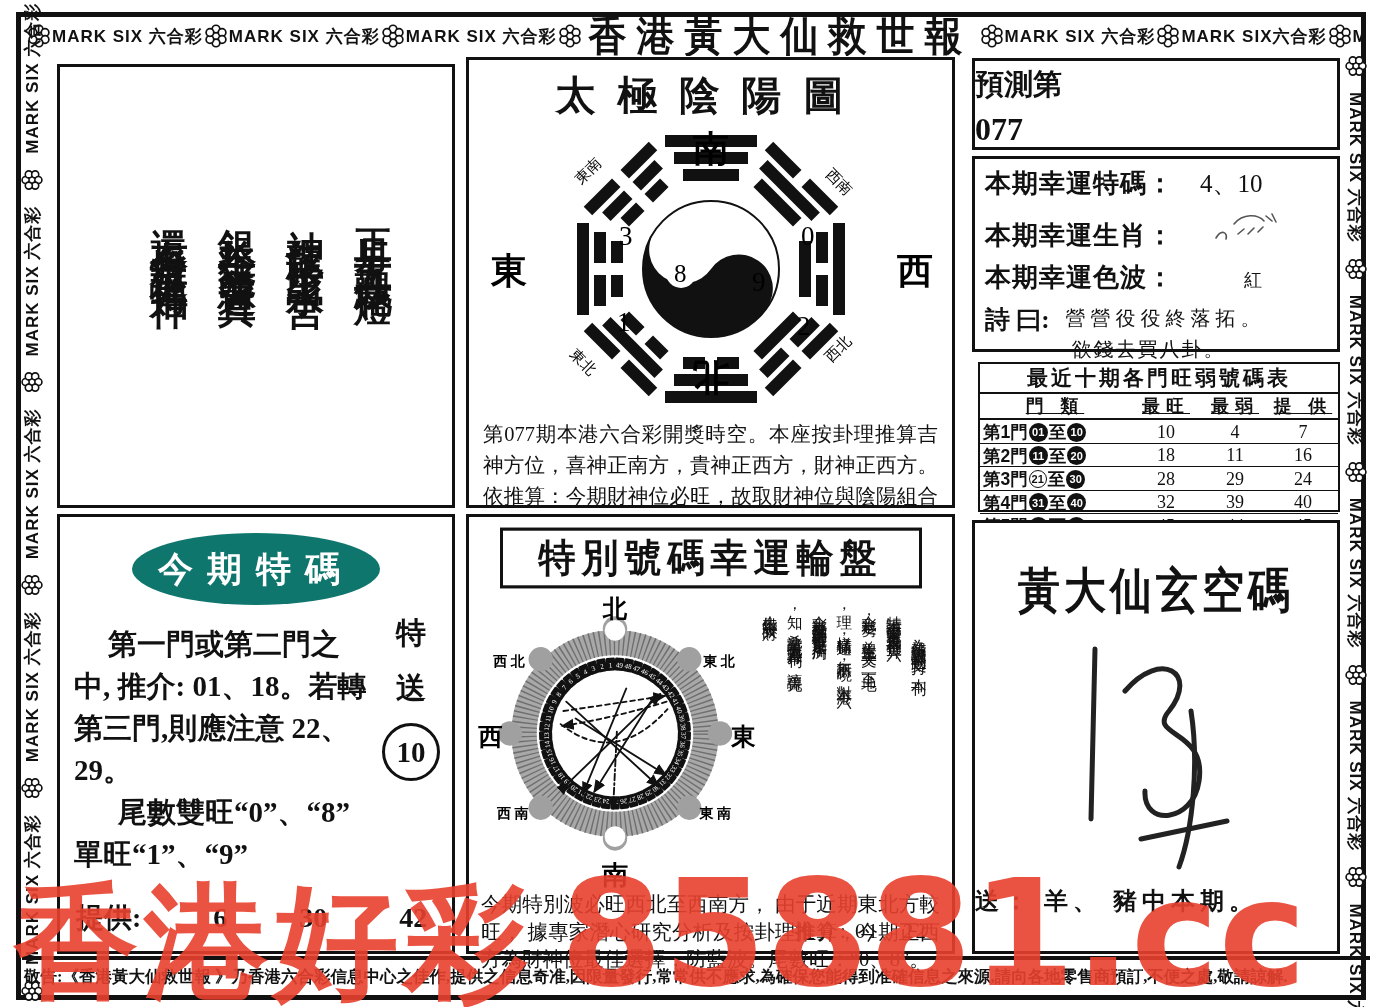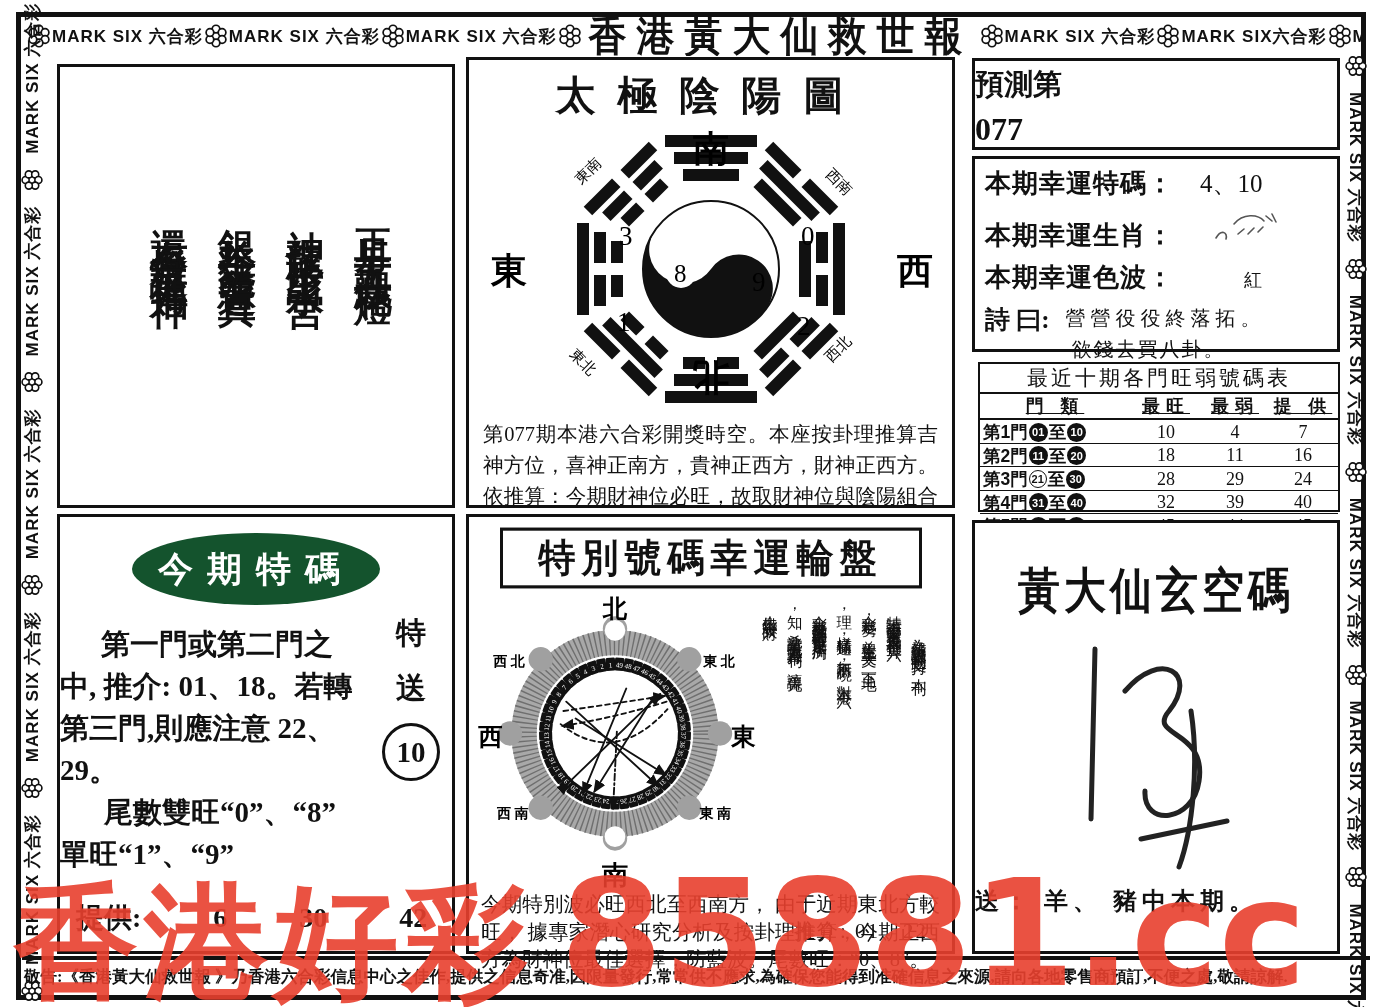--- a/index.html
+++ b/index.html
@@ -51,38 +51,38 @@
   #lucky{left:972px;top:156px;width:368px;height:196px;}
   .lucky-row{display:flex;align-items:baseline;margin:7px 0 0 10px;}
   .lucky-label{font-size:26px;font-weight:800;letter-spacing:1px;}
   .lucky-val{font-size:25px;margin-left:26px;}
   .lucky-val.small{font-size:18px;margin-left:70px;}
   .poem-quote{display:flex;margin:8px 0 0 10px;}
   .pq-label{font-size:25px;font-weight:800;}
   .pq-lines{margin-left:16px;font-size:20px;letter-spacing:5px;line-height:1.55;}
   .pq-lines div:last-child{letter-spacing:2px;margin-left:6px;}
   #tablep{left:978px;top:362px;width:362px;height:150px;border-width:2px;}
-  .tbl-title{text-align:center;font-weight:400;font-size:21px;letter-spacing:3px;border-bottom:2px solid #111;
+  .tbl-title{text-align:center;font-weight:700;font-size:21px;letter-spacing:3px;border-bottom:2px solid #111;
              font-family:"Liberation Sans",sans-serif;}
   .tbl-head{display:grid;grid-template-columns:150px 72px 66px 1fr;font-weight:800;font-size:18px;
             letter-spacing:6px;border-bottom:2px solid #111;text-align:center;text-decoration:underline;}
   .tbl-row{display:grid;grid-template-columns:150px 72px 66px 1fr;border-bottom:1px solid #111;
            align-items:center;height:22.5px;}
   .tbl-row:last-child{border-bottom:none;}
   .gate{display:flex;align-items:center;font-weight:800;font-size:17.5px;padding-left:3px;
         font-family:"Liberation Sans",sans-serif;}
   .circ{display:inline-flex;width:19px;height:19px;border-radius:50%;background:#111;color:#fff;
         font-size:11px;align-items:center;justify-content:center;margin:0 1px;font-family:"Liberation Sans",sans-serif;}
   .circ.open{background:#fff;color:#111;border:1.5px solid #111;width:16px;height:16px;}
   .cell{text-align:center;font-size:18px;}
   
   #special{left:57px;top:514px;width:398px;height:440px;}
-  .ellipse{width:248px;height:72px;background:#14532d;border-radius:50%;margin:16px auto 0;display:flex;
+  .ellipse{width:248px;height:72px;background:#0f766e;border-radius:50%;margin:16px auto 0;display:flex;
            align-items:center;justify-content:center;color:#fff;font-size:35px;font-weight:800;letter-spacing:14px;}
-  .sp-body{margin:18px 78px 0 0;font-size:29px;font-weight:600;line-height:1.45;}
+  .sp-body{margin:18px 78px 0 14px;font-size:29px;font-weight:600;line-height:1.45;}
   .sp-l1{text-align:center;}
   .sp-l4{margin-left:44px;}
   .sp-side{position:absolute;right:10px;top:96px;width:62px;display:flex;flex-direction:column;
            align-items:center;gap:14px;font-size:30px;font-weight:700;}
   .sp-circle{width:52px;height:52px;border:3px solid #111;border-radius:50%;display:flex;align-items:center;
              justify-content:center;font-size:29px;}
   .sp-bottom{position:absolute;left:16px;right:20px;bottom:14px;display:flex;align-items:baseline;
              font-size:28px;font-weight:700;}
   .sp-bottom span{margin-left:72px;font-weight:600;}
   

